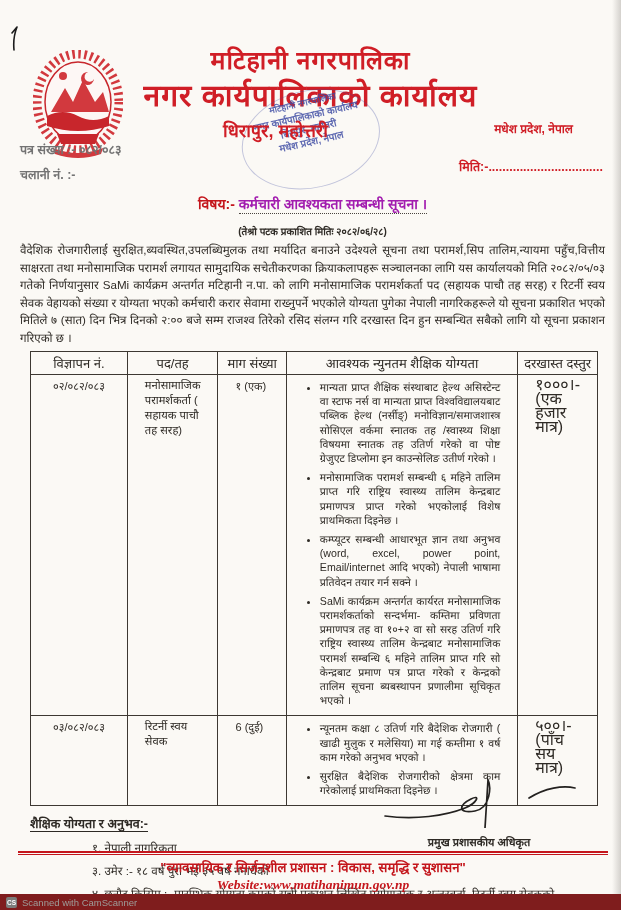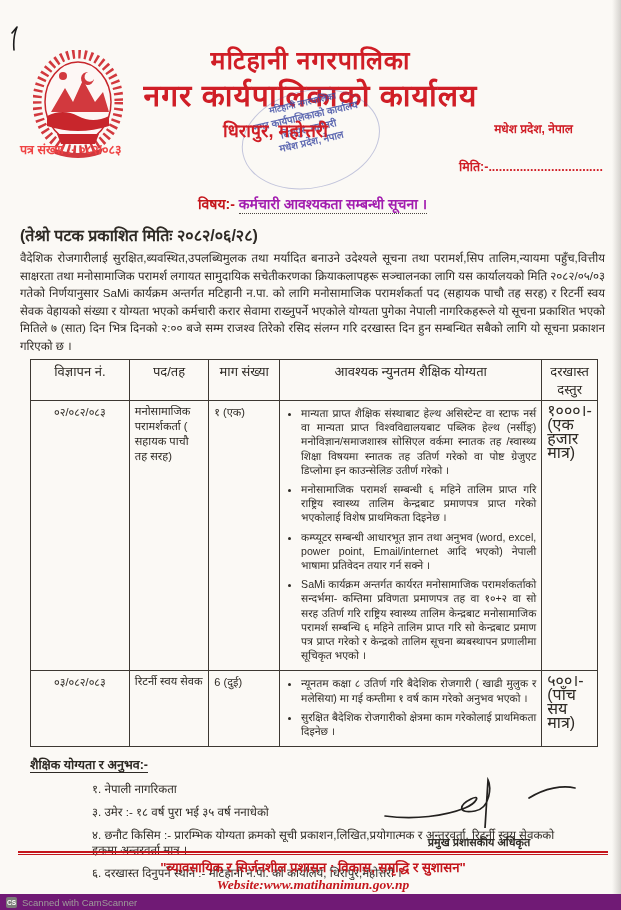--- a/index.html
+++ b/index.html
@@ -24,36 +24,36 @@
     color:#d01e26; font-weight:bold; font-size:18px; z-index:3; }
   .lh-province { position:absolute; top:120px; right:48px;
     color:#d01e26; font-weight:bold; font-size:12px; z-index:3; }
   .stamp { position:absolute; left:224px; top:96px; width:176px; height:96px;
     transform:rotate(-13deg); z-index:2; color:rgba(62,76,163,0.82);
     text-align:center; font-weight:bold; }
   .stamp .ring { position:absolute; left:18px; top:-6px; right:18px; bottom:4px;
     border:1.5px solid rgba(62,76,163,0.30); border-radius:50%; }
   .stamp .s-line { line-height:13px; font-size:10px; }
   .stamp .s-line:nth-child(2){ font-size:9px; }
-  .ref-block { position:absolute; left:20px; top:138px; color:#ef4444;
+  .ref-block { position:absolute; left:20px; top:138px; color:#737373;
     font-weight:bold; font-size:12.5px; line-height:25px; }
   .date-block { position:absolute; right:18px; top:158px; color:#d01e26;
     font-weight:bold; font-size:12.5px; }
 
   
   .content { position:absolute; top:192px; left:20px; right:16px; z-index:1; }
   .subject-line { text-align:center; font-size:14px; font-weight:bold; margin-top:2px; }
   .subject-line .subj-label { color:#c4161c; }
   .subject-line .subj-text { color:#a21caf; border-bottom:1.6px dotted #4a453f; padding-bottom:1px; }
-  .pub-note { font-weight:bold; font-size:16px; margin-top:11px; }
+  .pub-note { text-align:center; font-weight:bold; font-size:10px; margin-top:11px; }
   .intro { margin-top:3px; font-size:11.6px; line-height:17.5px; text-align:justify; font-weight:500; }
 
   table.vacancy { border-collapse:collapse; margin:5px 0 0 10px; width:568px;
     font-size:11px; }
-  table.vacancy th, table.vacancy td { border:1px solid #3d3832; vertical-align:top; padding:3px 5px; }
+  table.vacancy th, table.vacancy td { border:1px solid #3d3832; vertical-align:top; padding:3px 17px; }
   table.vacancy th { font-weight:normal; text-align:center; font-size:13px; padding:2px 3px; }
   td.c-advt { text-align:center; font-size:11px; padding-top:5px; }
   td.c-post { font-size:11.2px; line-height:15px; padding-top:5px; }
   td.c-count { font-size:11px; padding-top:5px; }
   td.c-qual ul { margin:2px 0 0 0; padding-left:16px; }
   td.c-qual li { font-size:10.6px; line-height:14.2px; margin-bottom:5px; text-align:justify; }
   td.c-fee { font-size:16px; line-height:14px; padding-top:5px; }
 
   .req-heading { margin:9px 0 0 10px; font-weight:bold; font-size:12.5px;
     text-decoration:underline; text-underline-offset:3px; }
@@ -67,21 +67,21 @@
   .sig-title { font-weight:bold; font-size:11px; margin-top:2px; }
 
   
   .footer { position:absolute; left:18px; right:13px; top:851px; z-index:4; }
   .footer .rule { height:4px; border-top:2px solid #c4161c; border-bottom:1.2px solid #c4161c; }
   .slogan { text-align:center; color:#c4161c; font-weight:bold; font-size:13.2px; margin-top:3px; }
   .website { text-align:center; color:#c4161c; font-weight:bold; font-style:italic;
     font-size:13.5px; font-family:"Liberation Serif","DejaVu Serif",serif; margin-top:1px; }
 
   .scan-bar { position:absolute; left:0; right:0; bottom:0; height:16px;
-    background:#701a75; display:flex; align-items:center; gap:5px; padding-left:6px; z-index:50; }
+    background:#7f1d1d; display:flex; align-items:center; gap:5px; padding-left:6px; z-index:50; }
   .cs-icon { width:11px; height:11px; background:#7c7c7a; color:#ffffff; font-size:6.5px;
     font-weight:bold; display:flex; align-items:center; justify-content:center; border-radius:2px; }
   .scan-text { color:#9e9d9a; font-size:9.5px; }
 </style>
 </head>
 <body>
 
 <div class="page">
 
   <svg class="pen-mark" width="14" height="26" viewBox="0 0 14 26">
@@ -111,20 +111,23 @@
       <div class="s-line">मटिहानी नगरपालिका</div>
       <div class="s-line">नगर कार्यपालिकाको कार्यालय</div>
       <div class="s-line">धिरापुर, महोतरी</div>
       <div class="s-line">मधेश प्रदेश, नेपाल</div>
     </div>
 
     <div class="ref-block">
       <div>
         <span>पत्र संख्या :-</span>
         <span>०८२/०८३</span>
+      </div>
+      <div>
+        <span>चलानी नं. :-</span>
       </div>
     </div>
 
     <div class="date-block">
       <span>मिति:-</span><span>.................................</span>
     </div>
   </div>
 
   <div class="content">
 

